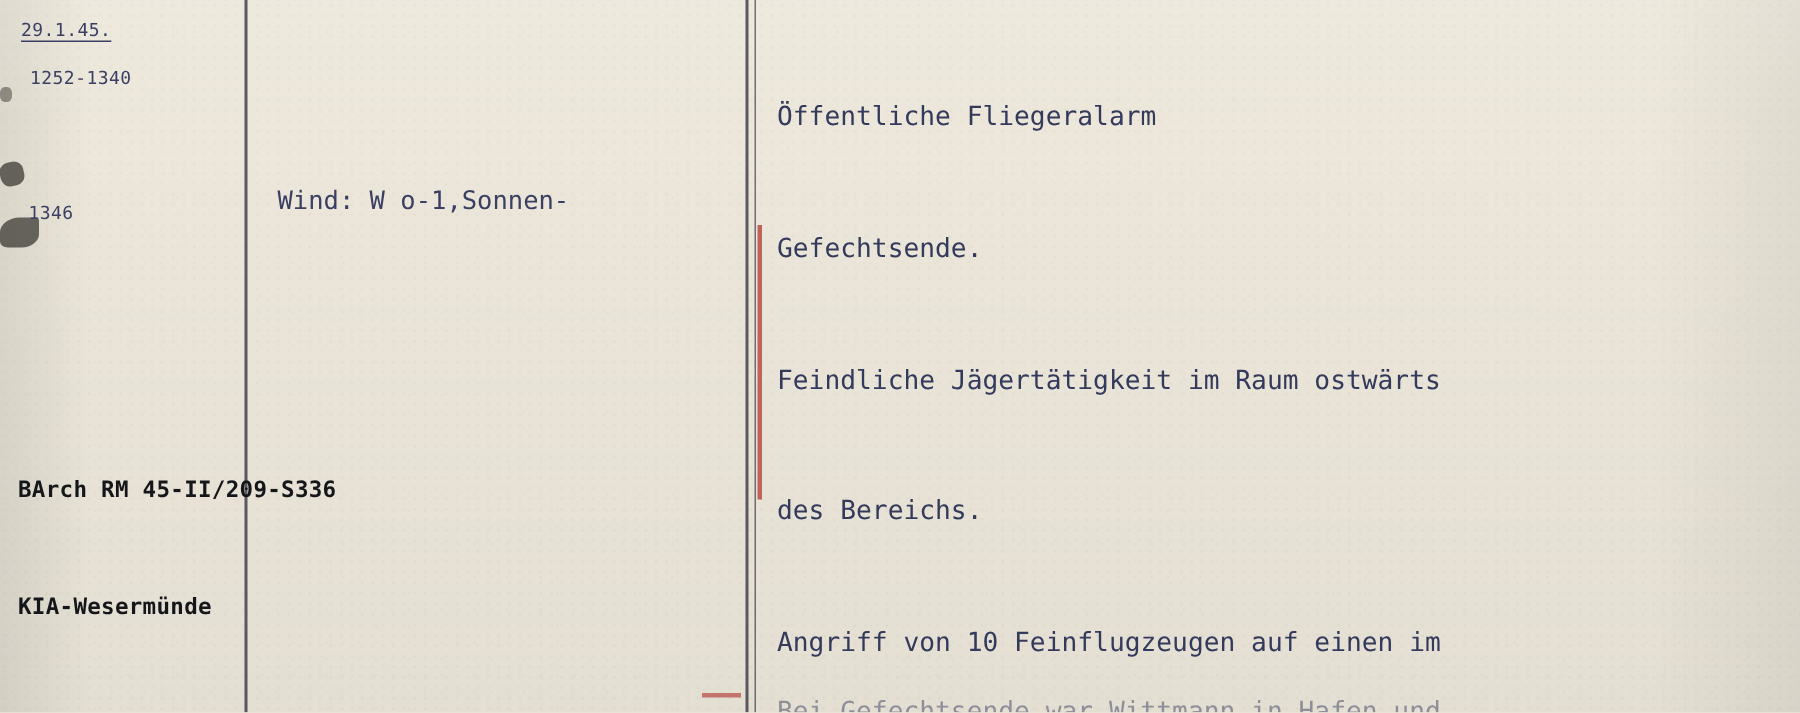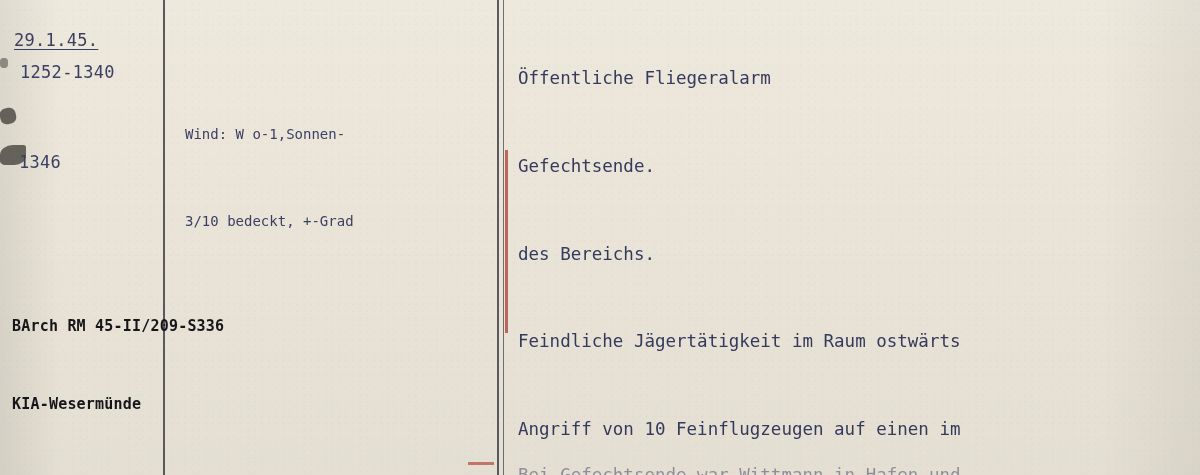--- a/index.html
+++ b/index.html
@@ -54,41 +54,40 @@
     position: absolute;
     top: 0;
     color: #2f3550;
   }
 
   
   #col-time {
     left: 14px;
     top: 6px;
     width: 140px;
-    font-size: 17px;
+    font-size: 12px;
     line-height: 28px;
     letter-spacing: 0.3px;
     color: #3a3f63;
-    margin-top: 20px;
   }
   #col-time .entry { white-space: pre; }
   #col-time .dateline {
     text-decoration: underline;
     text-underline-offset: 3px;
   }
   .t-1252 { position: absolute; left: 6px; top: 32px; text-align: center; }
   .t-1340 { position: absolute; left: 0px;  top: 62px; }
   .t-1346 { position: absolute; left: 5px;  top: 122px; }
 
   
   #col-weather {
     left: 185px;
     top: 62px;
     width: 300px;
-    font-size: 14px;
+    font-size: 17px;
     line-height: 29px;
     color: #3a3f63;
     white-space: pre;
   }
 
   
   #col-main {
     left: 518px;
     top: 6px;
     width: 672px;
@@ -177,28 +176,27 @@
   <div class="smudge" id="smudge-b"></div>
 
   <div class="col" id="col-time">
     <div class="entry dateline">29.1.45.</div>
     <div class="entry t-1252">1252-1340</div>
     <div class="entry t-1346">1346</div>
   </div>
 
   <div class="col" id="col-weather">
     <div class="line">Wind: W o-1,Sonnen-</div>
-    <div class="line">3/10 bedeckt, +-Grad</div>
   </div>
 
   <div class="col" id="col-main">
     <div class="line">Öffentliche Fliegeralarm</div>
     <div class="line">Gefechtsende.</div>
+    <div class="line">Feindliche Jägertätigkeit im Raum ostwärts</div>
     <div class="line">des Bereichs.</div>
-    <div class="line">Feindliche Jägertätigkeit im Raum ostwärts</div>
     <div class="line">Angriff von 10 Feinflugzeugen auf einen im</div>
     
     
     
     
     
     
     
     
     

